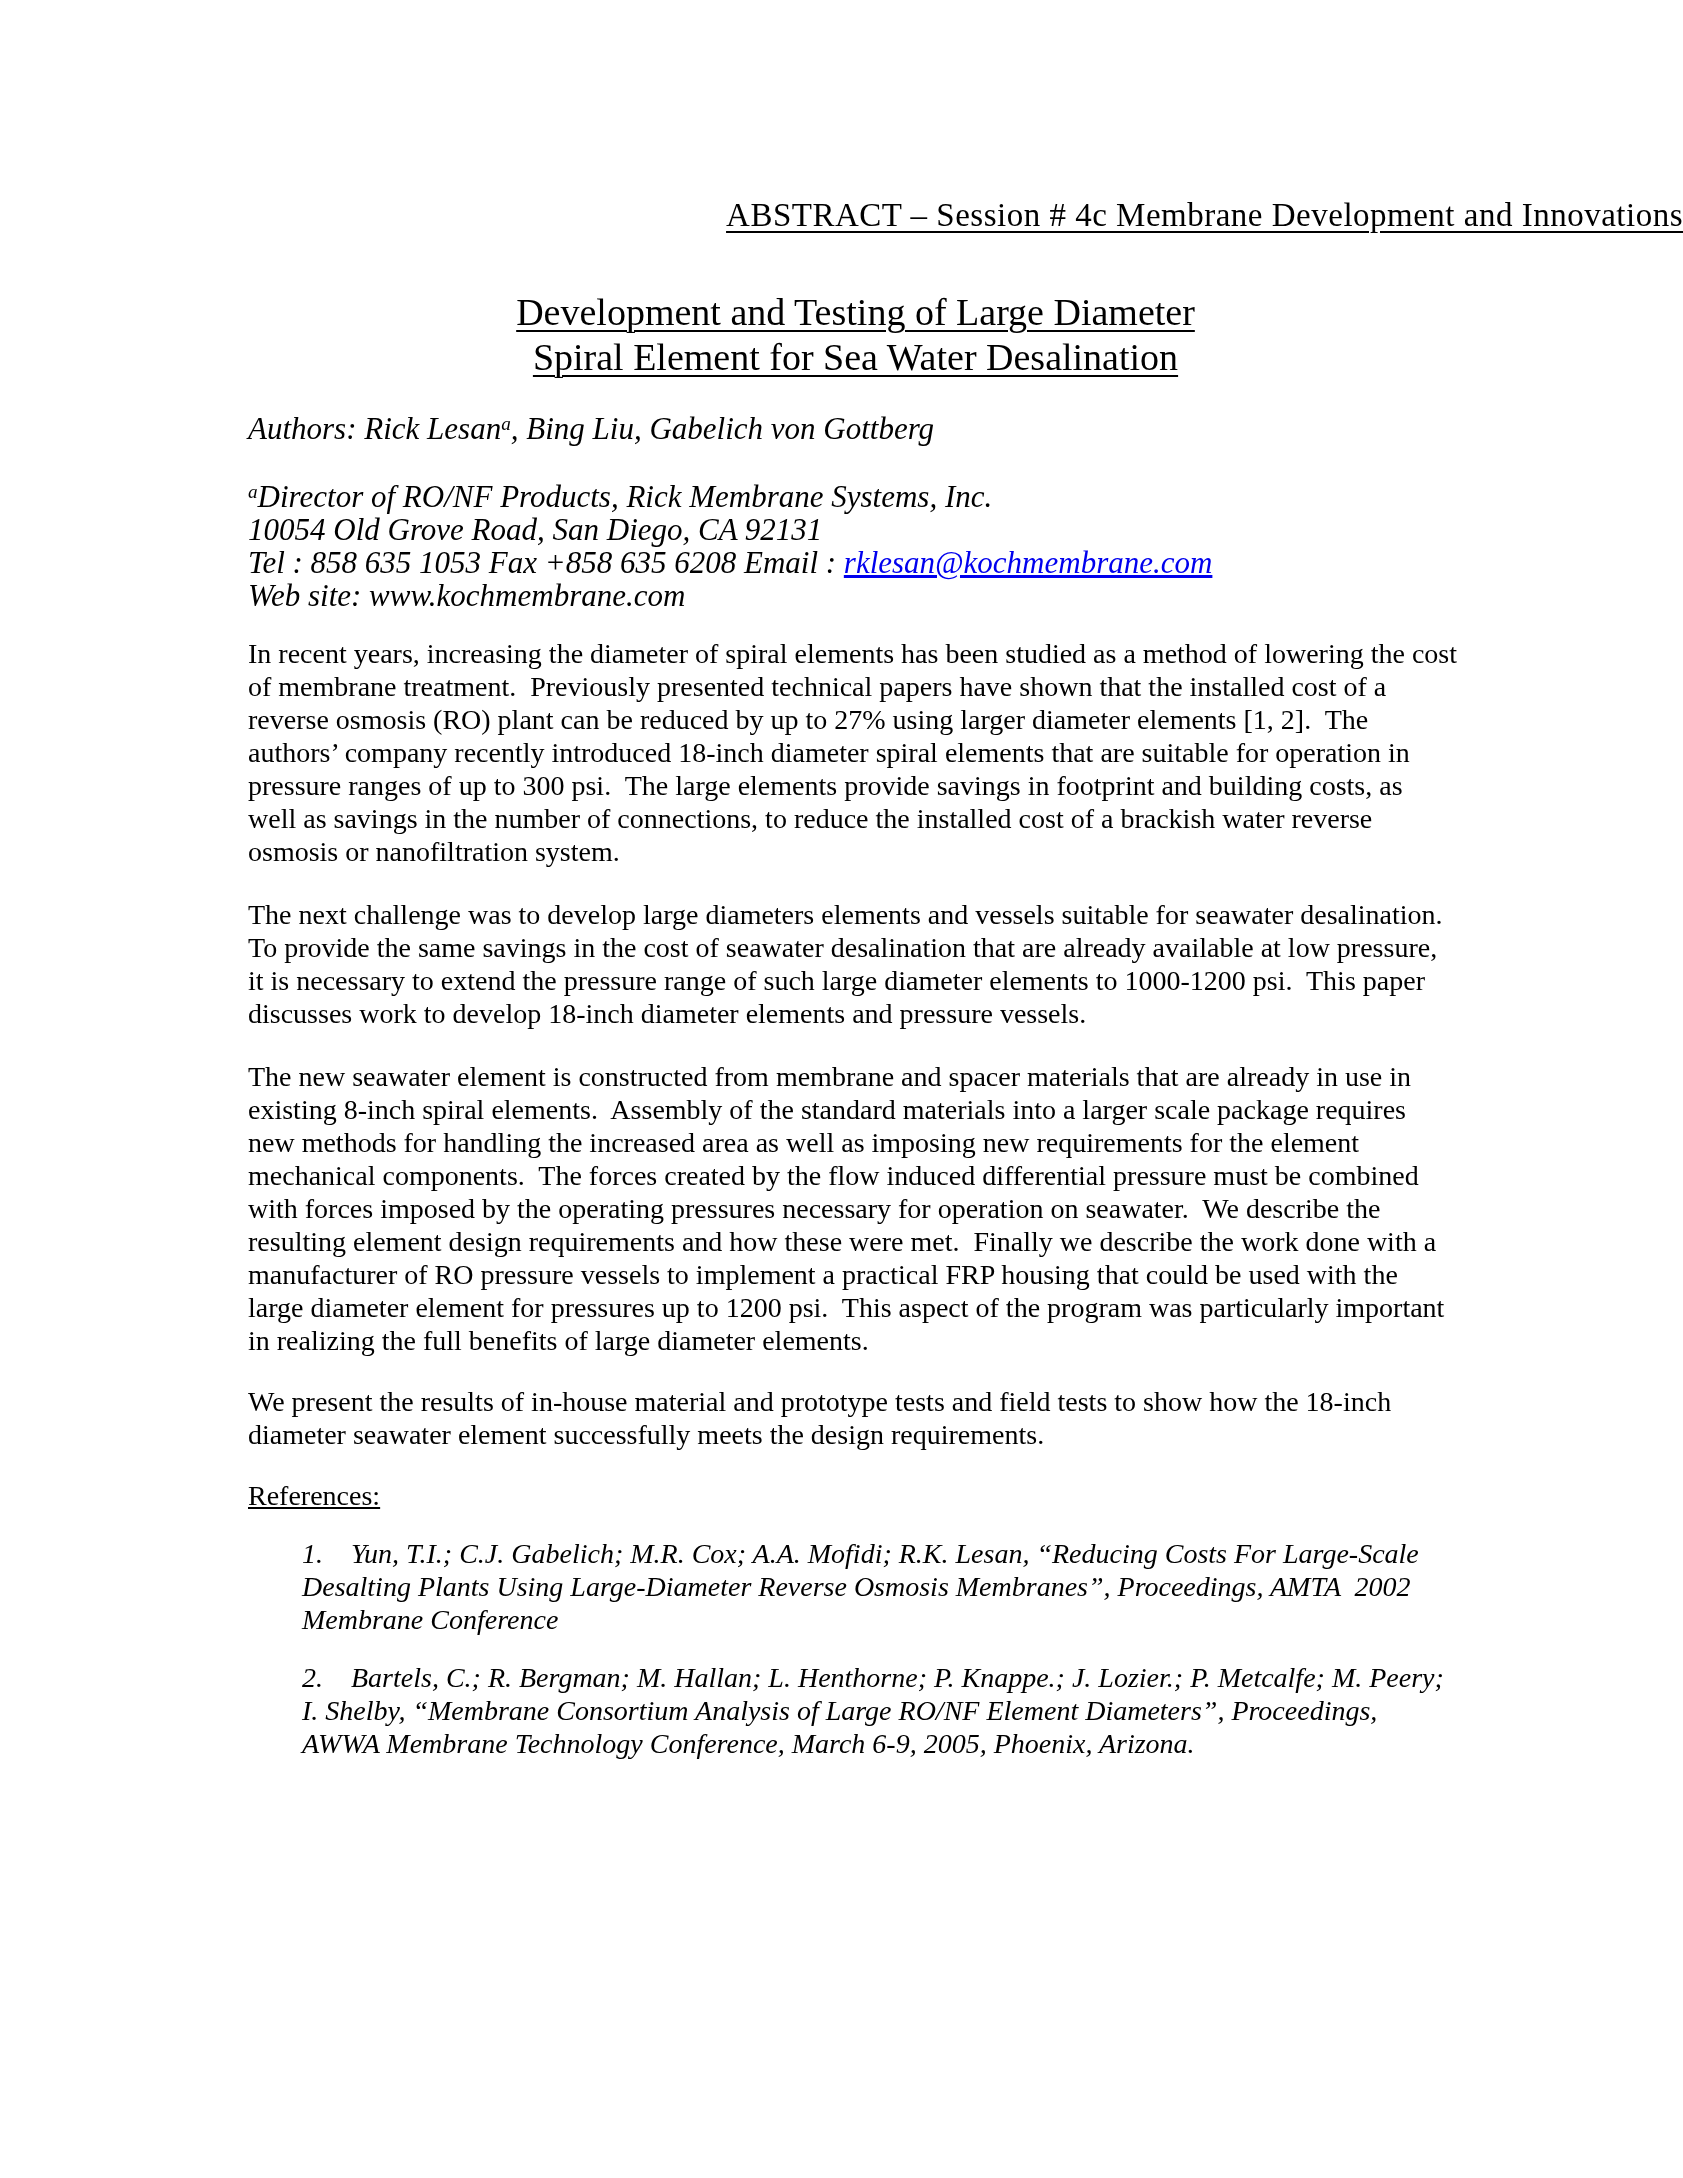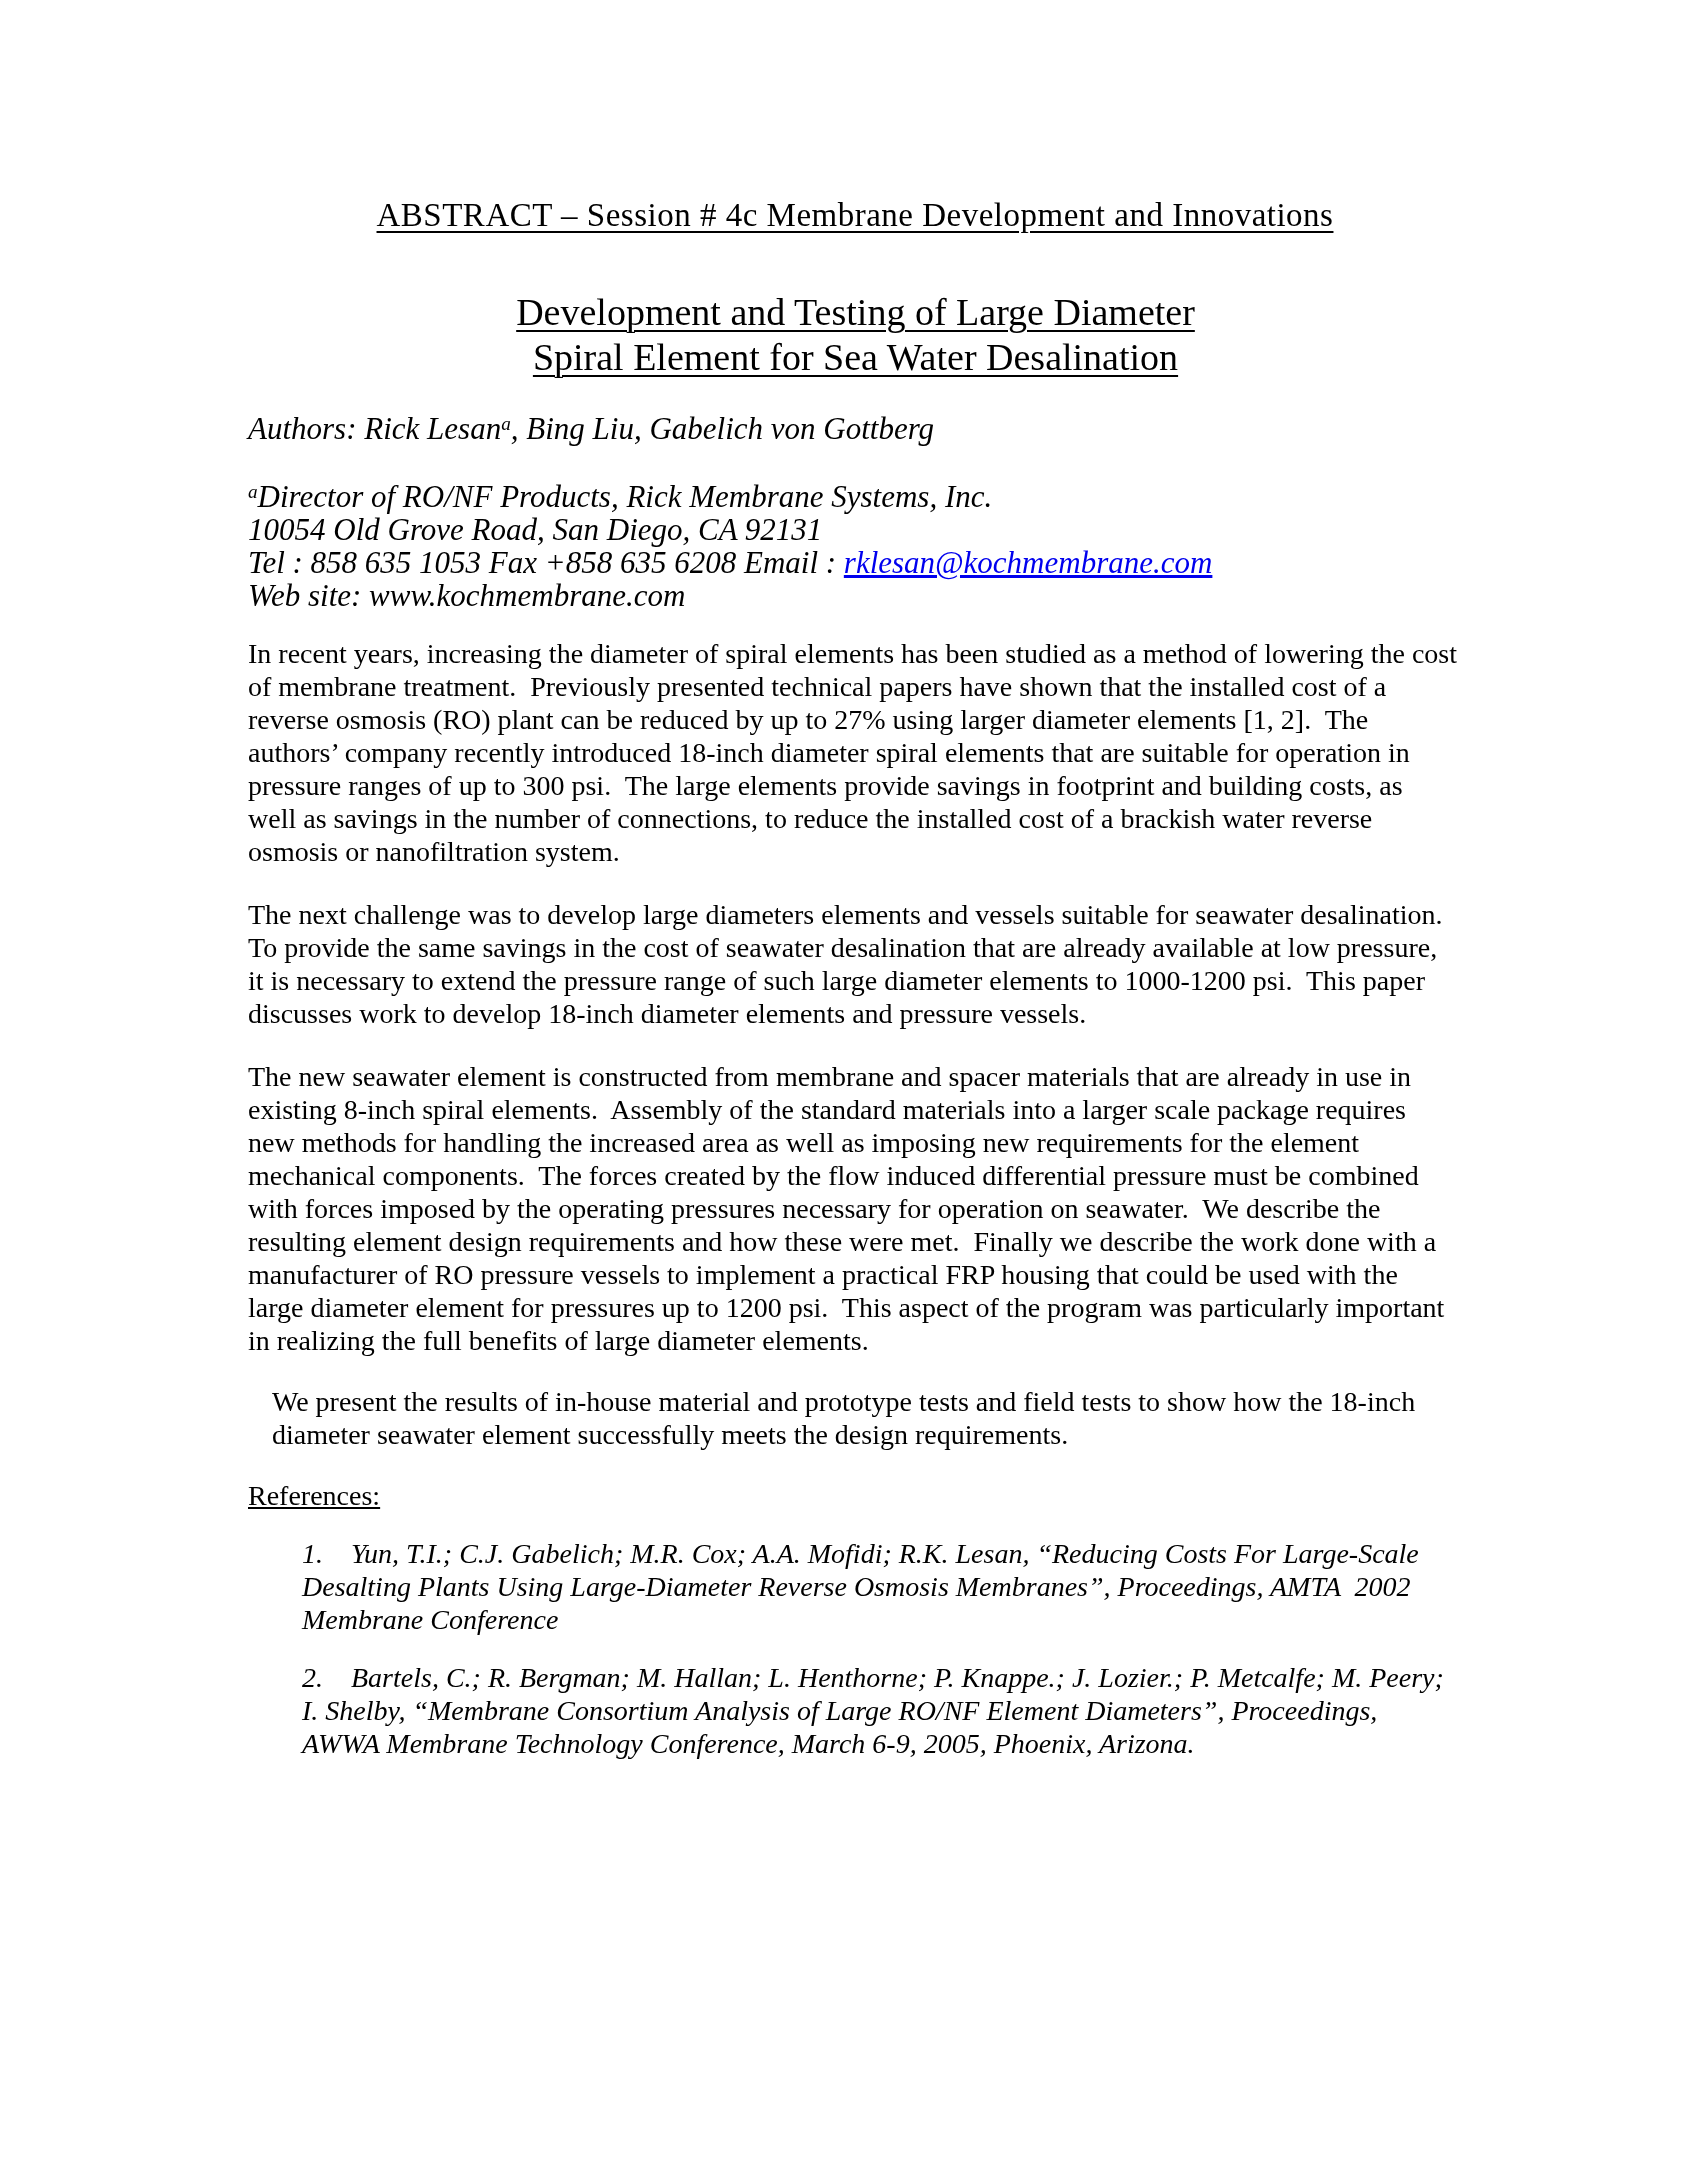--- a/index.html
+++ b/index.html
@@ -9,21 +9,21 @@
     height: 2178px;
     background: #ffffff;
     color: #000000;
     font-family: "Liberation Serif", "DejaVu Serif", serif;
     overflow: hidden;
   }
   .session-title {
     padding-top: 195px;
     font-size: 33px;
     line-height: 40px;
-    text-align: center;
+    text-align: right;
     letter-spacing: 0.5px;
     padding-left: 27px;
   }
   .paper-title {
     margin-top: 55px;
     font-size: 38px;
     line-height: 45px;
     text-align: center;
     padding-left: 28px;
   }
@@ -56,21 +56,21 @@
     top: -0.45em;
     line-height: 0;
   }
   .email-link {
     color: var(--link-color, #0000EE);
     text-decoration: underline;
     cursor: pointer;
   }
   .para { margin-top: 30px; white-space: pre-wrap; }
   .para.first { margin-top: 25px; }
-  .para.p4 { margin-top: 28px; margin-left: 24px; }
+  .para.p4 { margin-top: 28px; }
   .refs-heading { margin-top: 28px; text-decoration: underline; }
   .reference {
     margin-top: 25px;
     margin-left: 54px;
     font-style: italic;
     font-size: 28px;
     white-space: pre-wrap;
   }
 </style>
 </head>

